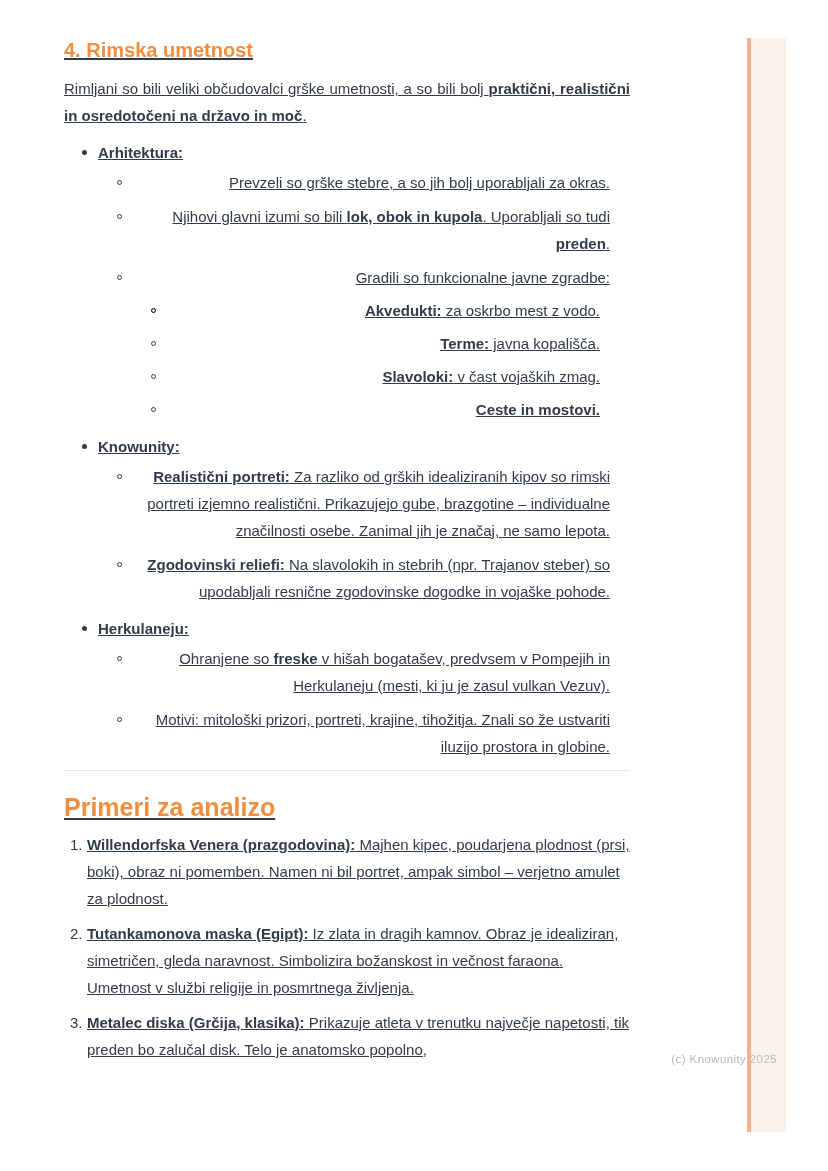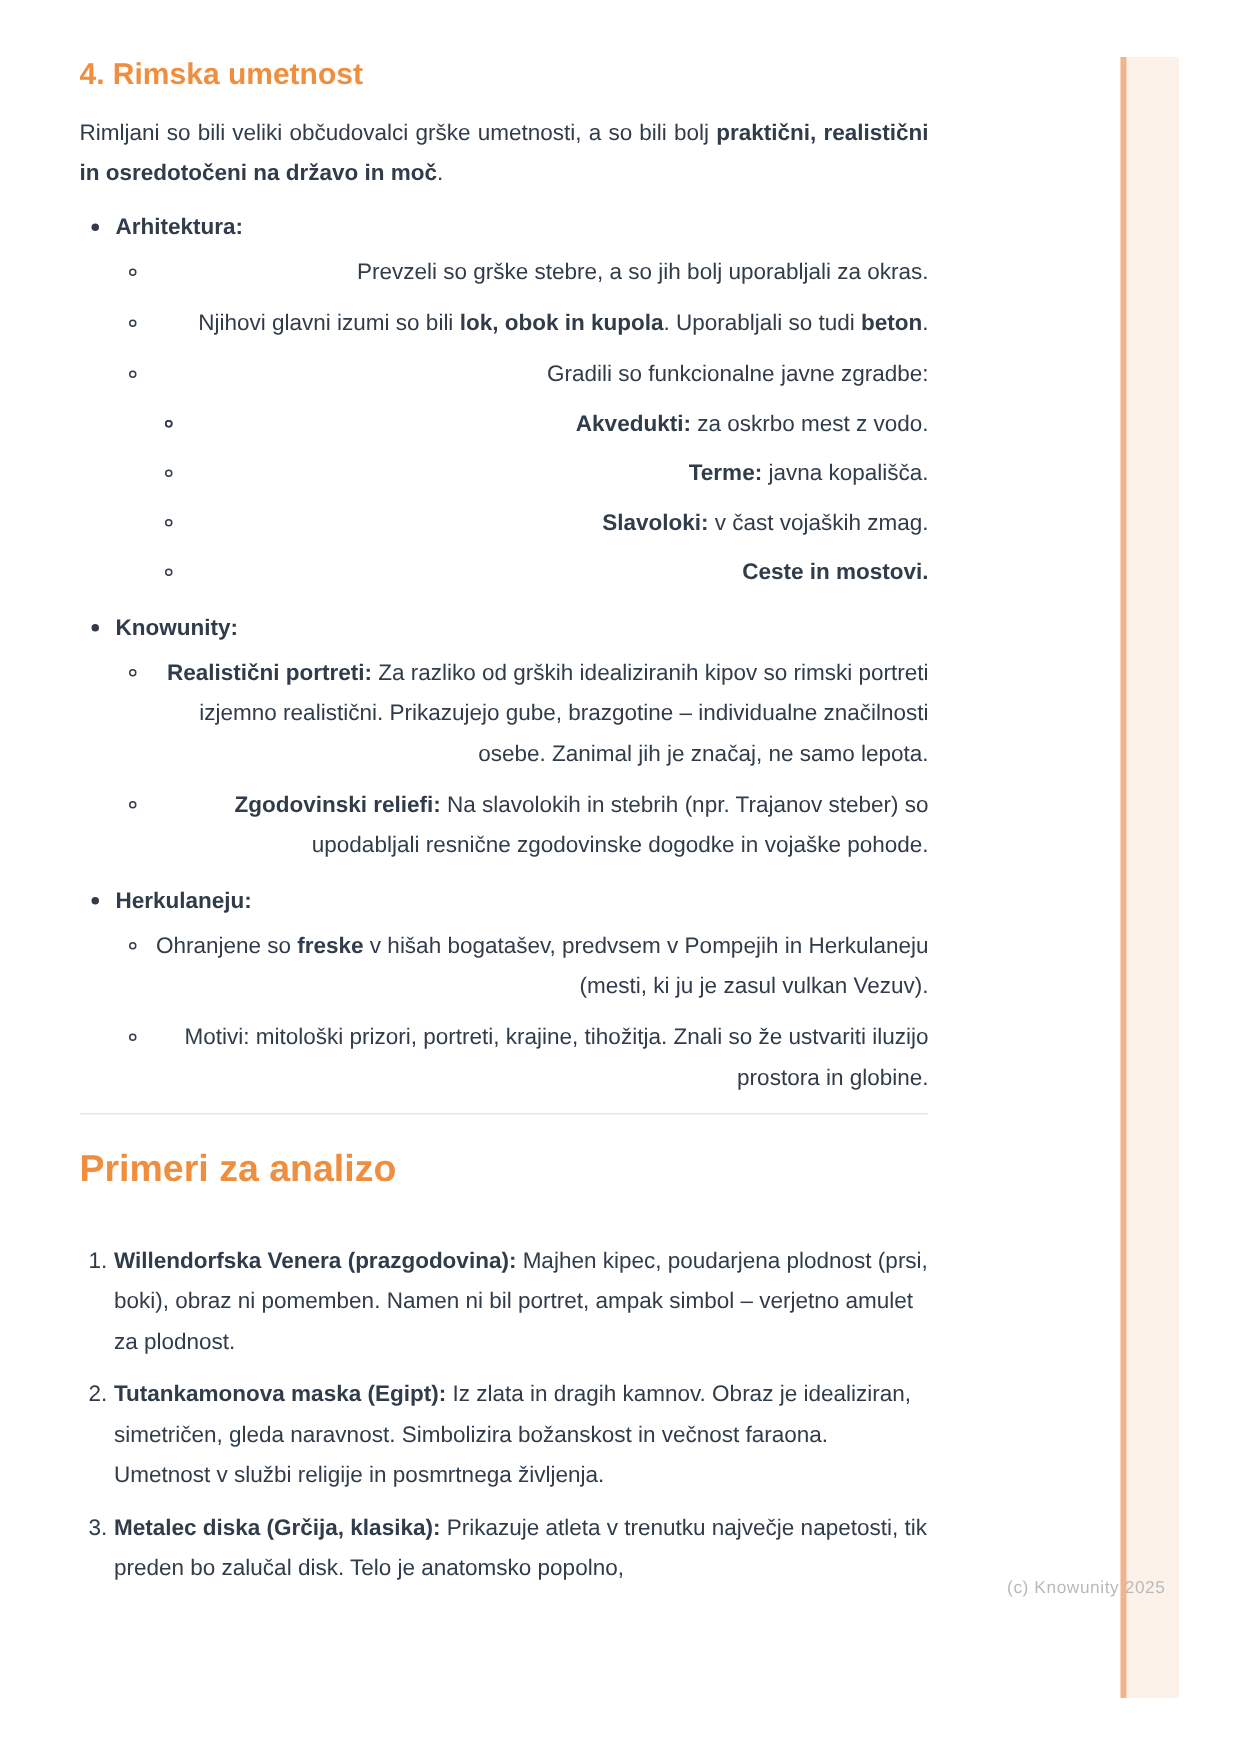--- a/index.html
+++ b/index.html
@@ -27,66 +27,67 @@
     border-left:4px solid var(--bar-line);
     z-index:1;
   }
   .footer{
     position:absolute; top:1053px; right:51px;
     font-size:11.5px; letter-spacing:.4px;
     color:var(--footer-text);
     z-index:3;
   }
   .content{
-    position:absolute; left:53px; top:38px; width:566px;
+    position:absolute; left:64px; top:38px; width:566px;
     font-size:15px; line-height:27px;
     z-index:2;
+    text-decoration:underline;
   }
   h2.section-title{
     margin:0 0 13px; font-size:20px; line-height:24px;
     font-weight:bold; color:var(--accent);
   }
   p.intro{ margin:0 0 9px; text-align:justify; }
   strong{ font-weight:bold; }
-  ul{ list-style:none; margin:0; padding:0; }
+  ul{ list-style:none; margin:10px; padding:0; }
   ul.lvl1 > li{ margin-bottom:10px; }
   ul.lvl2{ margin-top:3px; }
   ul.lvl2 > li{ margin-bottom:7px;text-align:right; }
   ul.lvl3{ margin-top:2px; }
   ul.lvl3 > li{ margin-bottom:6px; }
   ul li{ position:relative; padding-left:24px; }
   .marker{
     position:absolute; top:11px;
     width:5px; height:5px; border-radius:50%;
   }
   .dot{ left:8px; background:var(--text); }
   .ring{ left:9px; width:5px; height:5px; background:transparent; border:1.4px solid var(--text); }
   hr.divider{
     border:none; border-top:1px solid var(--divider);
     margin:8px 0 20px;
   }
   h1.examples-title{
-    margin:0 0 32px; font-size:25px; line-height:32px;
+    margin:0 0 8px; font-size:25px; line-height:32px;
     font-weight:bold; color:var(--accent);
   }
   ol.examples{ list-style:none; margin:0; padding:0 0 0 23px; }
   ol.examples .ex-item{ position:relative; padding-left:0; margin-bottom:8px; }
   .ex-num{ position:absolute; left:-17px; }
 </style>
 </head>
 <body>
 
 <div class="content">
   <h2 class="section-title">4. Rimska umetnost</h2>
   <p class="intro" id="intro"><span>Rimljani so bili veliki občudovalci grške umetnosti, a so bili bolj </span><strong>praktični, realistični in osredotočeni na državo in moč</strong><span>.</span></p>
   <div id="outline">
       <ul class="lvl1">
         <li><span class="marker dot"></span><span><strong>Arhitektura:</strong></span><ul class="lvl2">
             <li><span class="marker ring"></span><span><span>Prevzeli so grške stebre, a so jih bolj uporabljali za okras.</span></span></li>
-            <li><span class="marker ring"></span><span><span>Njihovi glavni izumi so bili </span><strong>lok, obok in kupola</strong><span>. Uporabljali so tudi </span><strong>beton</strong><span>.</span></span></li>
+            <li><span class="marker ring"></span><span><span>Njihovi glavni izumi so bili </span><strong>lok, obok in kupola</strong><span>. Uporabljali so tudi </span><strong>preden</strong><span>.</span></span></li>
             <li><span class="marker ring"></span><span><span>Gradili so funkcionalne javne zgradbe:</span></span><ul class="lvl3">
                 <li><span class="marker ring"></span></li>
                 <li><span class="marker ring"></span><span><strong>Akvedukti:</strong><span> za oskrbo mest z vodo.</span></span></li>
                 <li><span class="marker ring"></span><span><strong>Terme:</strong><span> javna kopališča.</span></span></li>
                 <li><span class="marker ring"></span><span><strong>Slavoloki:</strong><span> v čast vojaških zmag.</span></span></li>
                 <li><span class="marker ring"></span><span><strong>Ceste in mostovi.</strong></span></li>
               </ul></li>
           </ul></li>
         <li><span class="marker dot"></span><span><strong>Knowunity:</strong></span><ul class="lvl2">
             <li><span class="marker ring"></span><span><strong>Realistični portreti:</strong><span> Za razliko od grških idealiziranih kipov so rimski portreti izjemno realistični. Prikazujejo gube, brazgotine – individualne značilnosti osebe. Zanimal jih je značaj, ne samo lepota.</span></span></li>

